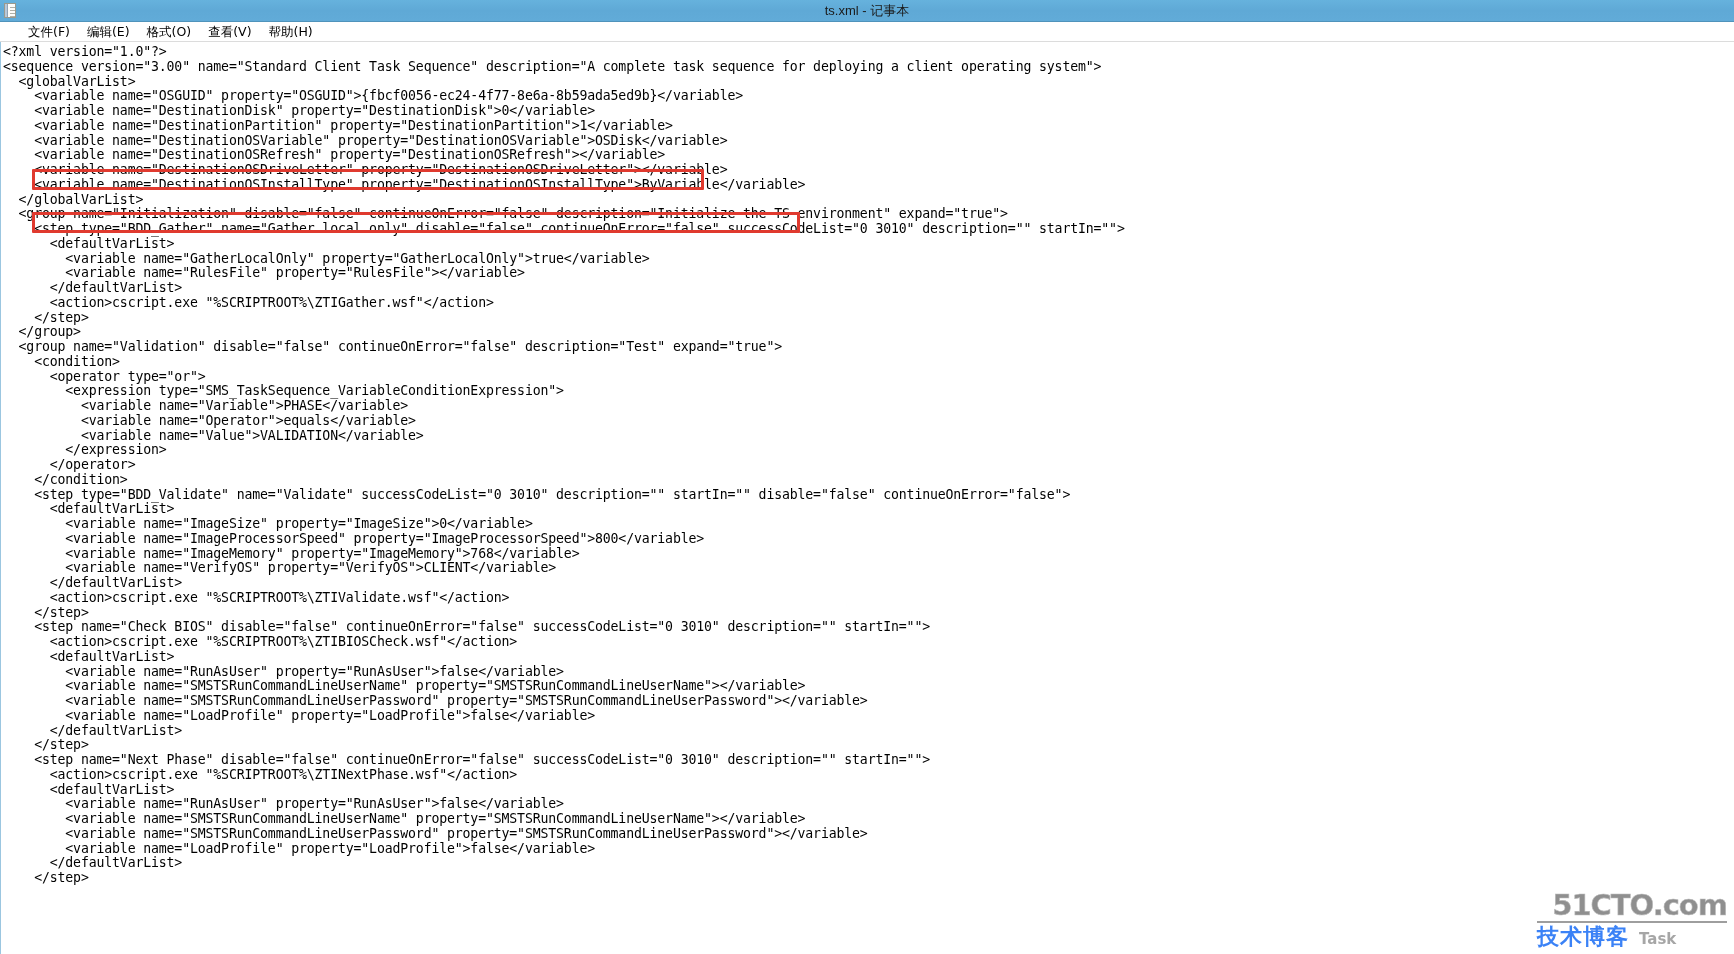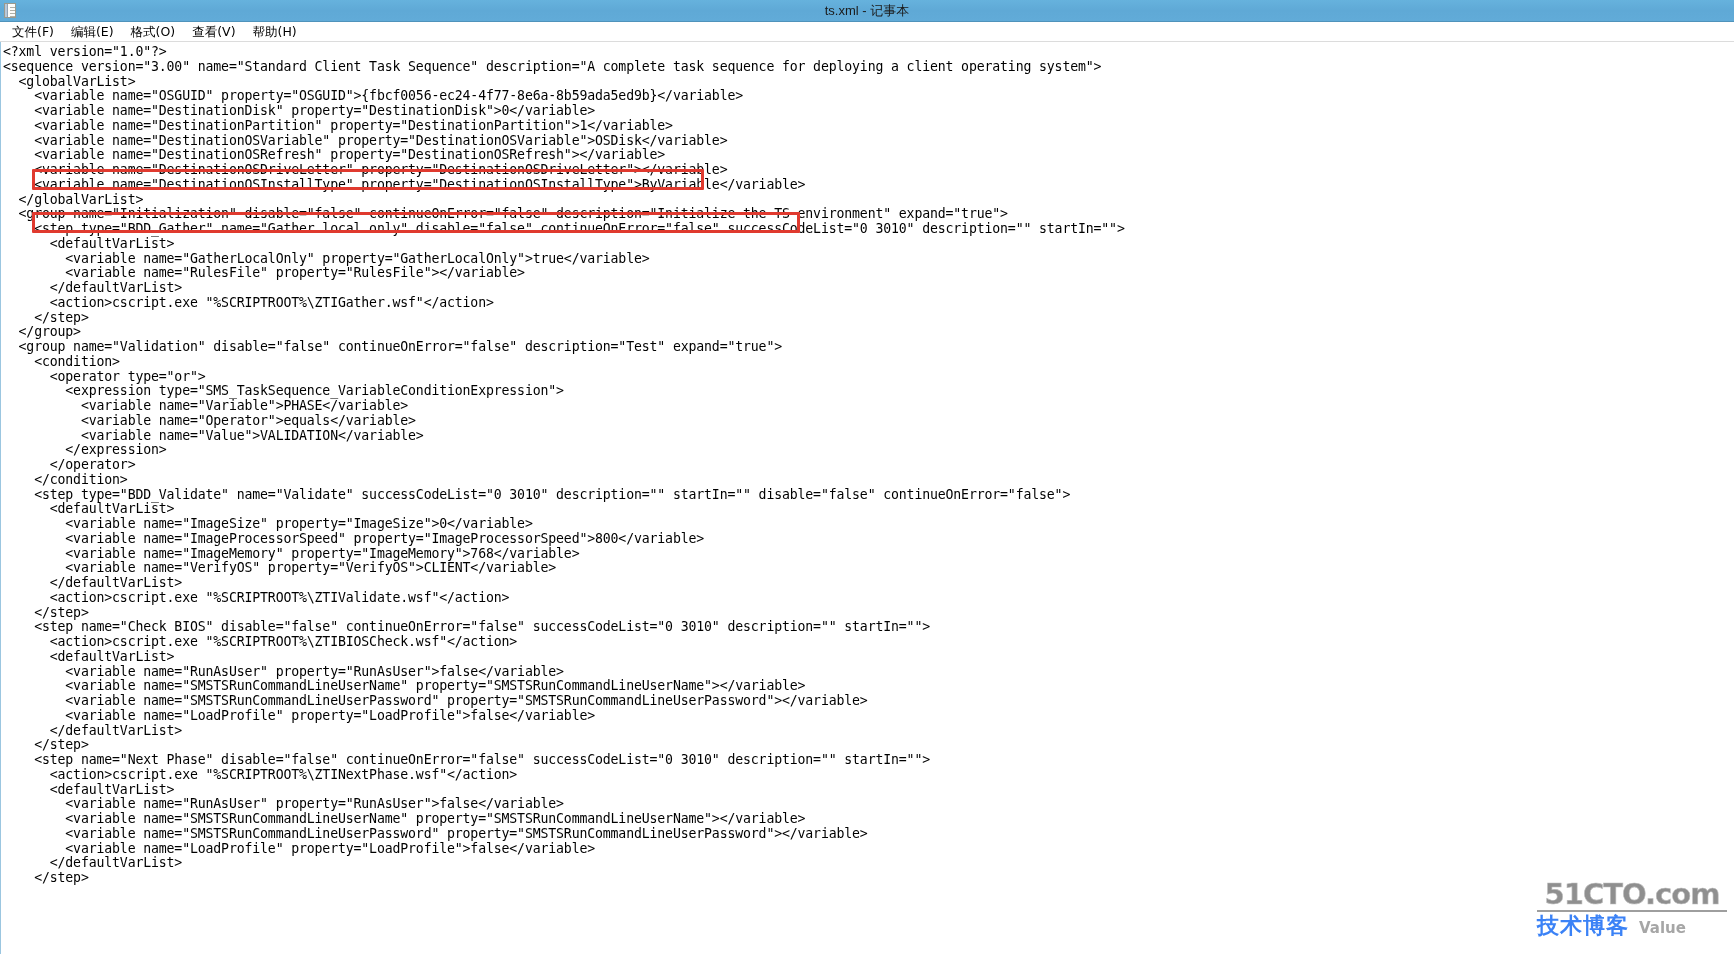--- a/index.html
+++ b/index.html
@@ -81,21 +81,21 @@
     line-height: 21px;
     pointer-events: none;
   }
 
   
   .menubar {
     height: 19px;
     background: #ffffff;
     display: flex;
     align-items: center;
-    padding-left: 4px;
+    padding-left: 20px;
     border-bottom: 1px solid #dcdcdc;
   }
   .menu-item {
     font-size: 12.5px;
     color: #000000;
     padding: 1px 9px 1px 8px;
     line-height: 17px;
     white-space: nowrap;
     font-family: "DejaVu Sans", sans-serif;
     cursor: default;
@@ -143,23 +143,23 @@
     left: 31px;
     top: 170px;
     width: 768px;
     height: 21px;
   }
 
   
   .watermark {
     position: absolute;
     right: 6px;
-    bottom: 17px;
+    bottom: 6px;
     width: 190px;
-    text-align: center;
+    text-align: right;
     user-select: none;
     pointer-events: none;
   }
   .wm-top {
     font-family: "DejaVu Sans", sans-serif;
     font-weight: bold;
     font-size: 29px;
     letter-spacing: -1px;
     color: #8f8f8f;
     line-height: 30px;
@@ -216,17 +216,17 @@
     <div class="editor" id="editor"><div class="line">&lt;?xml version="1.0"?&gt;</div><div class="line">&lt;sequence version="3.00" name="Standard Client Task Sequence" description="A complete task sequence for deploying a client operating system"&gt;</div><div class="line">  &lt;globalVarList&gt;</div><div class="line">    &lt;variable name="OSGUID" property="OSGUID"&gt;{fbcf0056-ec24-4f77-8e6a-8b59ada5ed9b}&lt;/variable&gt;</div><div class="line">    &lt;variable name="DestinationDisk" property="DestinationDisk"&gt;0&lt;/variable&gt;</div><div class="line">    &lt;variable name="DestinationPartition" property="DestinationPartition"&gt;1&lt;/variable&gt;</div><div class="line">    &lt;variable name="DestinationOSVariable" property="DestinationOSVariable"&gt;OSDisk&lt;/variable&gt;</div><div class="line">    &lt;variable name="DestinationOSRefresh" property="DestinationOSRefresh"&gt;&lt;/variable&gt;</div><div class="line">    &lt;variable name="DestinationOSDriveLetter" property="DestinationOSDriveLetter"&gt;&lt;/variable&gt;</div><div class="line">    &lt;variable name="DestinationOSInstallType" property="DestinationOSInstallType"&gt;ByVariable&lt;/variable&gt;</div><div class="line">  &lt;/globalVarList&gt;</div><div class="line">  &lt;group name="Initialization" disable="false" continueOnError="false" description="Initialize the TS environment" expand="true"&gt;</div><div class="line">    &lt;step type="BDD_Gather" name="Gather local only" disable="false" continueOnError="false" successCodeList="0 3010" description="" startIn=""&gt;</div><div class="line">      &lt;defaultVarList&gt;</div><div class="line">        &lt;variable name="GatherLocalOnly" property="GatherLocalOnly"&gt;true&lt;/variable&gt;</div><div class="line">        &lt;variable name="RulesFile" property="RulesFile"&gt;&lt;/variable&gt;</div><div class="line">      &lt;/defaultVarList&gt;</div><div class="line">      &lt;action&gt;cscript.exe "%SCRIPTROOT%\ZTIGather.wsf"&lt;/action&gt;</div><div class="line">    &lt;/step&gt;</div><div class="line">  &lt;/group&gt;</div><div class="line">  &lt;group name="Validation" disable="false" continueOnError="false" description="Test" expand="true"&gt;</div><div class="line">    &lt;condition&gt;</div><div class="line">      &lt;operator type="or"&gt;</div><div class="line">        &lt;expression type="SMS_TaskSequence_VariableConditionExpression"&gt;</div><div class="line">          &lt;variable name="Variable"&gt;PHASE&lt;/variable&gt;</div><div class="line">          &lt;variable name="Operator"&gt;equals&lt;/variable&gt;</div><div class="line">          &lt;variable name="Value"&gt;VALIDATION&lt;/variable&gt;</div><div class="line">        &lt;/expression&gt;</div><div class="line">      &lt;/operator&gt;</div><div class="line">    &lt;/condition&gt;</div><div class="line">    &lt;step type="BDD_Validate" name="Validate" successCodeList="0 3010" description="" startIn="" disable="false" continueOnError="false"&gt;</div><div class="line">      &lt;defaultVarList&gt;</div><div class="line">        &lt;variable name="ImageSize" property="ImageSize"&gt;0&lt;/variable&gt;</div><div class="line">        &lt;variable name="ImageProcessorSpeed" property="ImageProcessorSpeed"&gt;800&lt;/variable&gt;</div><div class="line">        &lt;variable name="ImageMemory" property="ImageMemory"&gt;768&lt;/variable&gt;</div><div class="line">        &lt;variable name="VerifyOS" property="VerifyOS"&gt;CLIENT&lt;/variable&gt;</div><div class="line">      &lt;/defaultVarList&gt;</div><div class="line">      &lt;action&gt;cscript.exe "%SCRIPTROOT%\ZTIValidate.wsf"&lt;/action&gt;</div><div class="line">    &lt;/step&gt;</div><div class="line">    &lt;step name="Check BIOS" disable="false" continueOnError="false" successCodeList="0 3010" description="" startIn=""&gt;</div><div class="line">      &lt;action&gt;cscript.exe "%SCRIPTROOT%\ZTIBIOSCheck.wsf"&lt;/action&gt;</div><div class="line">      &lt;defaultVarList&gt;</div><div class="line">        &lt;variable name="RunAsUser" property="RunAsUser"&gt;false&lt;/variable&gt;</div><div class="line">        &lt;variable name="SMSTSRunCommandLineUserName" property="SMSTSRunCommandLineUserName"&gt;&lt;/variable&gt;</div><div class="line">        &lt;variable name="SMSTSRunCommandLineUserPassword" property="SMSTSRunCommandLineUserPassword"&gt;&lt;/variable&gt;</div><div class="line">        &lt;variable name="LoadProfile" property="LoadProfile"&gt;false&lt;/variable&gt;</div><div class="line">      &lt;/defaultVarList&gt;</div><div class="line">    &lt;/step&gt;</div><div class="line">    &lt;step name="Next Phase" disable="false" continueOnError="false" successCodeList="0 3010" description="" startIn=""&gt;</div><div class="line">      &lt;action&gt;cscript.exe "%SCRIPTROOT%\ZTINextPhase.wsf"&lt;/action&gt;</div><div class="line">      &lt;defaultVarList&gt;</div><div class="line">        &lt;variable name="RunAsUser" property="RunAsUser"&gt;false&lt;/variable&gt;</div><div class="line">        &lt;variable name="SMSTSRunCommandLineUserName" property="SMSTSRunCommandLineUserName"&gt;&lt;/variable&gt;</div><div class="line">        &lt;variable name="SMSTSRunCommandLineUserPassword" property="SMSTSRunCommandLineUserPassword"&gt;&lt;/variable&gt;</div><div class="line">        &lt;variable name="LoadProfile" property="LoadProfile"&gt;false&lt;/variable&gt;</div><div class="line">      &lt;/defaultVarList&gt;</div><div class="line">    &lt;/step&gt;</div></div>
 
     <div class="annot-box" id="annot-1"></div>
     <div class="annot-box" id="annot-2"></div>
 
     <div class="watermark">
       <div class="wm-top">51CTO.com</div>
       <div class="wm-rule"></div>
       <div class="wm-bottom">
         <div class="wm-cn">技术博客</div>
-        <div class="wm-blog">Value</div>
+        <div class="wm-blog">Task</div>
       </div>
     </div>
   </div>
 </div>
 
 </body></html>

